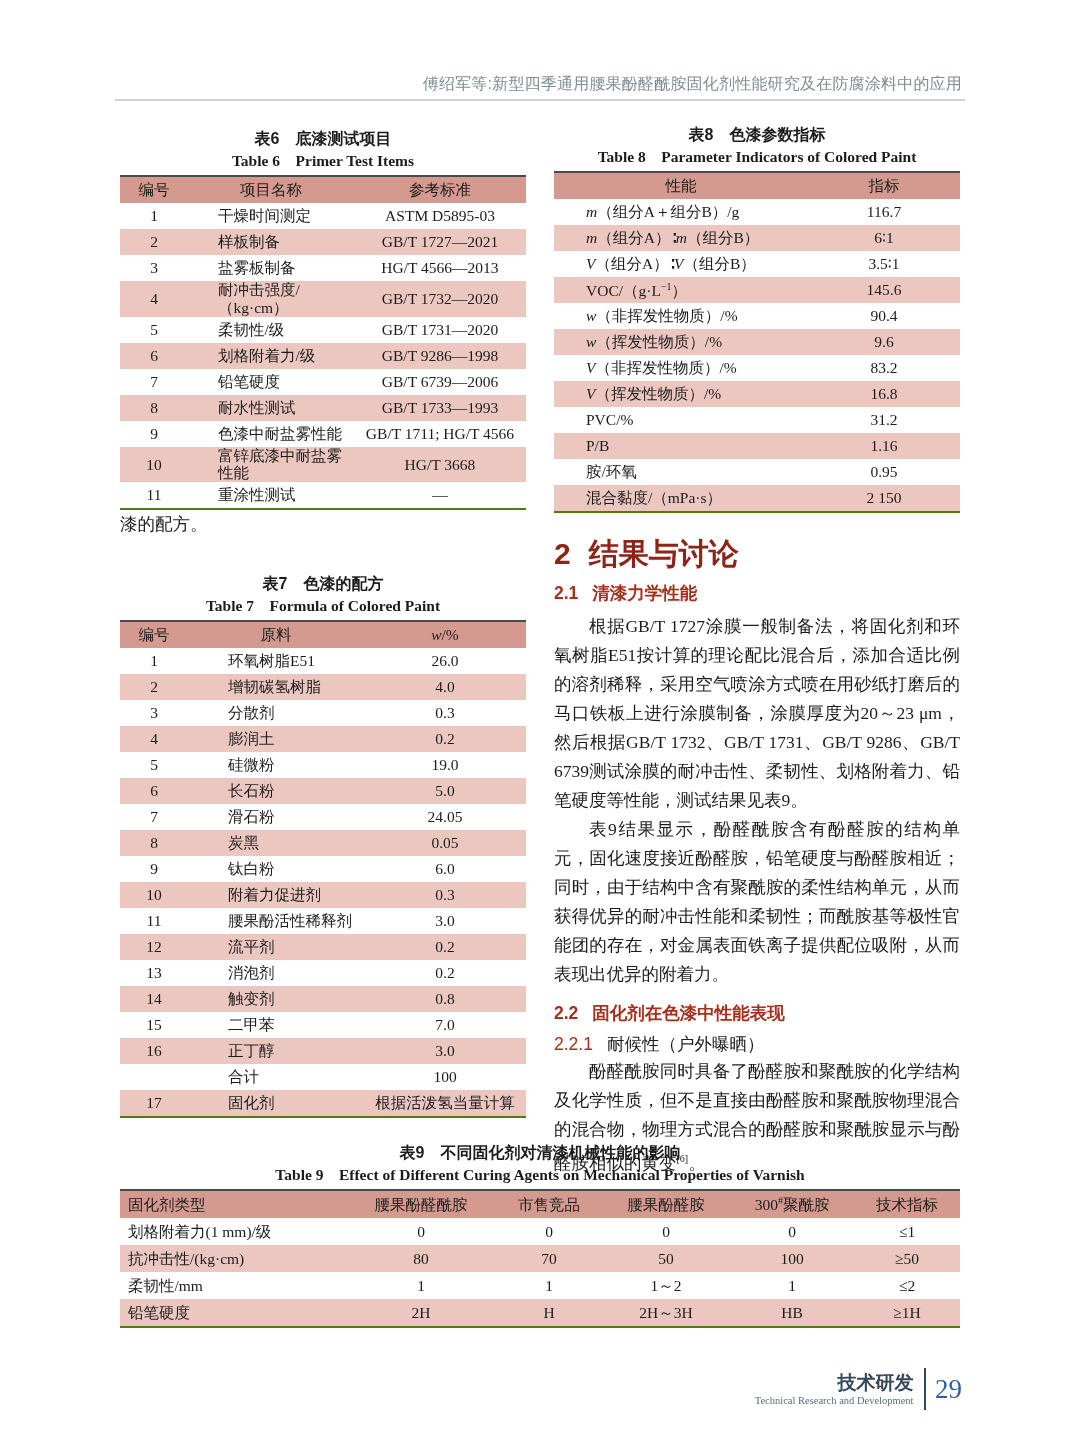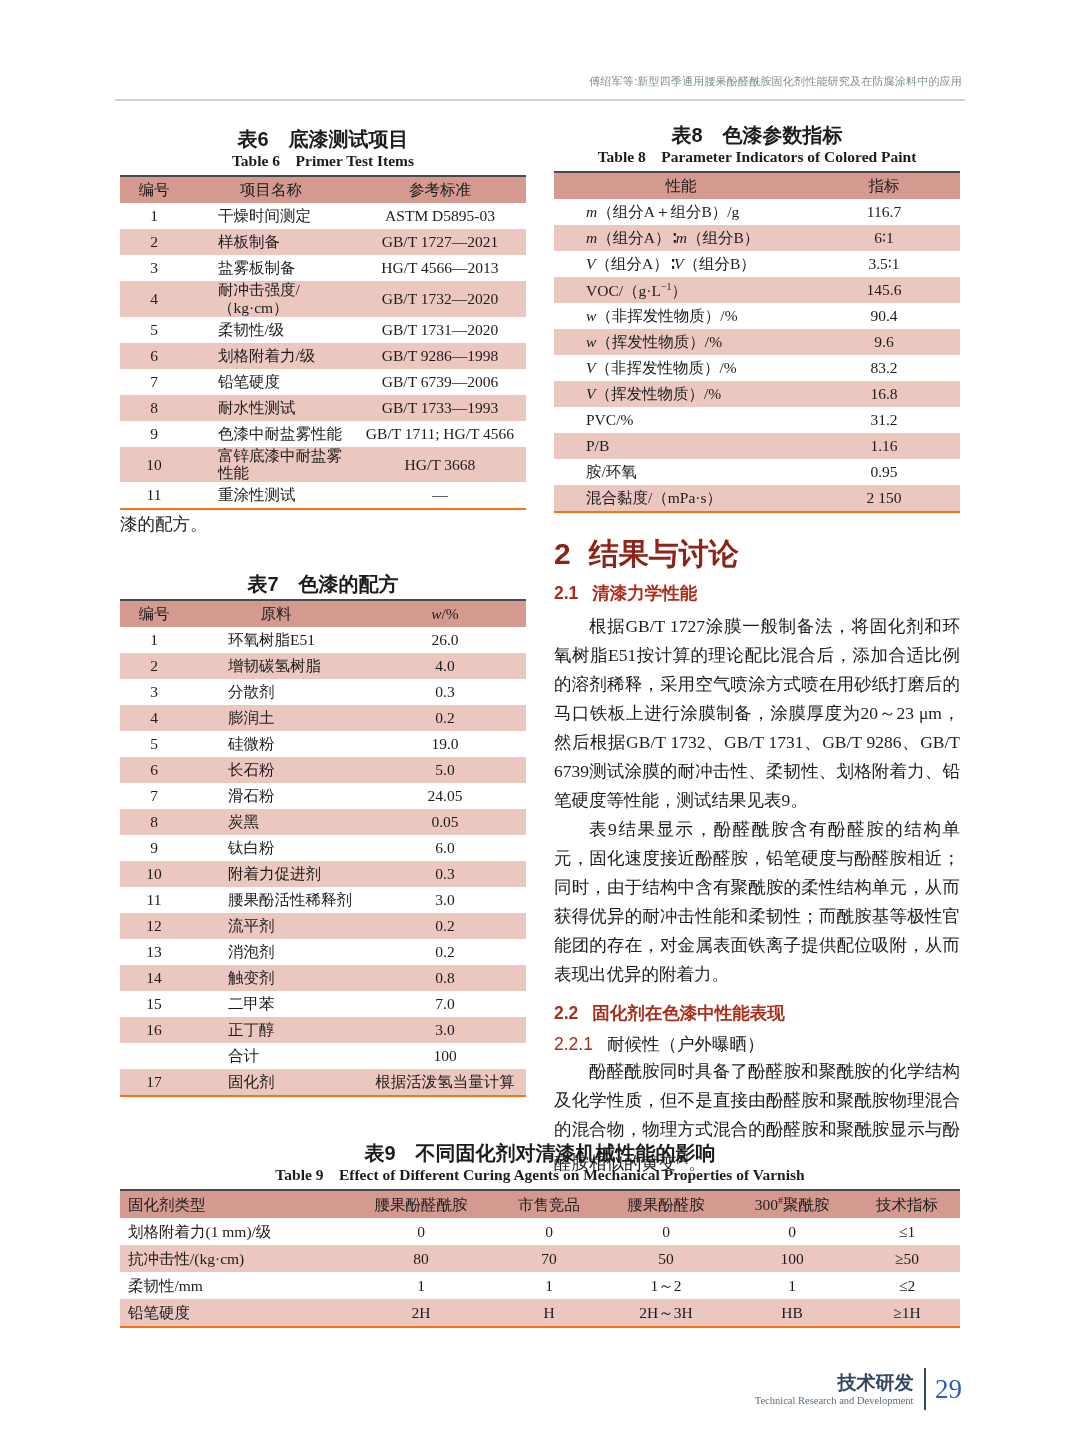--- a/index.html
+++ b/index.html
@@ -2,38 +2,38 @@
 <html><head>
 <meta charset="utf-8">
 <style>
   html,body{margin:0;padding:0;background:#ffffff;}
   .page{
     position:relative; width:1080px; height:1455px; background:#ffffff;
     font-family:"Liberation Serif","DejaVu Serif",serif; color:#1c1c1c; overflow:hidden;
   }
   
   .runhead{
-    position:absolute; top:74px; right:118px; font-size:11px; color:#7f8e93;
+    position:absolute; top:74px; right:118px; font-size:16px; color:#7f8e93;
     font-family:"Liberation Sans","DejaVu Sans",sans-serif; letter-spacing:.2px;
   }
   .head-rule{ position:absolute; top:99px; left:115px; width:850px; border-top:2px solid #ccd3d6; }
 
   
   .col-left { position:absolute; left:120px; top:122px; width:406px; }
   .col-right{ position:absolute; left:554px; top:118px; width:406px; }
   .bottom   { position:absolute; left:120px; top:1136px; width:840px; }
 
   
   .cap-zh{ text-align:center; font-family:"Liberation Sans","DejaVu Sans",sans-serif;
-           font-weight:bold; font-size:20px; line-height:22px; margin:6px 0 0; }
+           font-weight:bold; font-size:16px; line-height:22px; margin:6px 0 0; }
   .cap-en{ text-align:center; font-weight:bold; font-size:15.5px; line-height:21px; margin:0 0 0; }
 
   
   table.tbl{ width:100%; border-collapse:collapse; border-top:2px solid #4a4a4a;
-             border-bottom:2px solid #f97316; font-size:15.5px; margin-top:4px; }
+             border-bottom:2px solid #4d7c0f; font-size:15.5px; margin-top:4px; }
   table.tbl th{ background:#d49a90; font-weight:normal; }
   table.tbl td, table.tbl th{ height:26px; padding:0 6px; line-height:1.15; text-align:center; }
   table.tbl tbody tr:nth-child(even){ background:#ebc7c0; }
   table.tbl i{ font-style:italic; }
   table.tbl sup, .para sup{ font-size:10px; }
 
   #t6 th:nth-child(1), #t6 td:nth-child(1){ width:56px; }
   #t6 td:nth-child(2){ text-align:left; padding-left:30px; }
   #t6 td:nth-child(3){ width:160px; }
 
@@ -146,20 +146,21 @@
             <td>11</td>
             <td>重涂性测试</td>
             <td>—</td>
           </tr>
         </tbody>
     </table>
 
     <div class="note">漆的配方。</div>
 
     <div class="cap-zh mt34">表7　色漆的配方</div>
+    <div class="cap-en">Table 7　Formula of Colored Paint</div>
     <table class="tbl" id="t7">
       <thead>
           <tr>
             <th>编号</th>
             <th>原料</th>
             <th><i>w</i>/%</th>
           </tr>
         </thead>
       <tbody>
           <tr>

